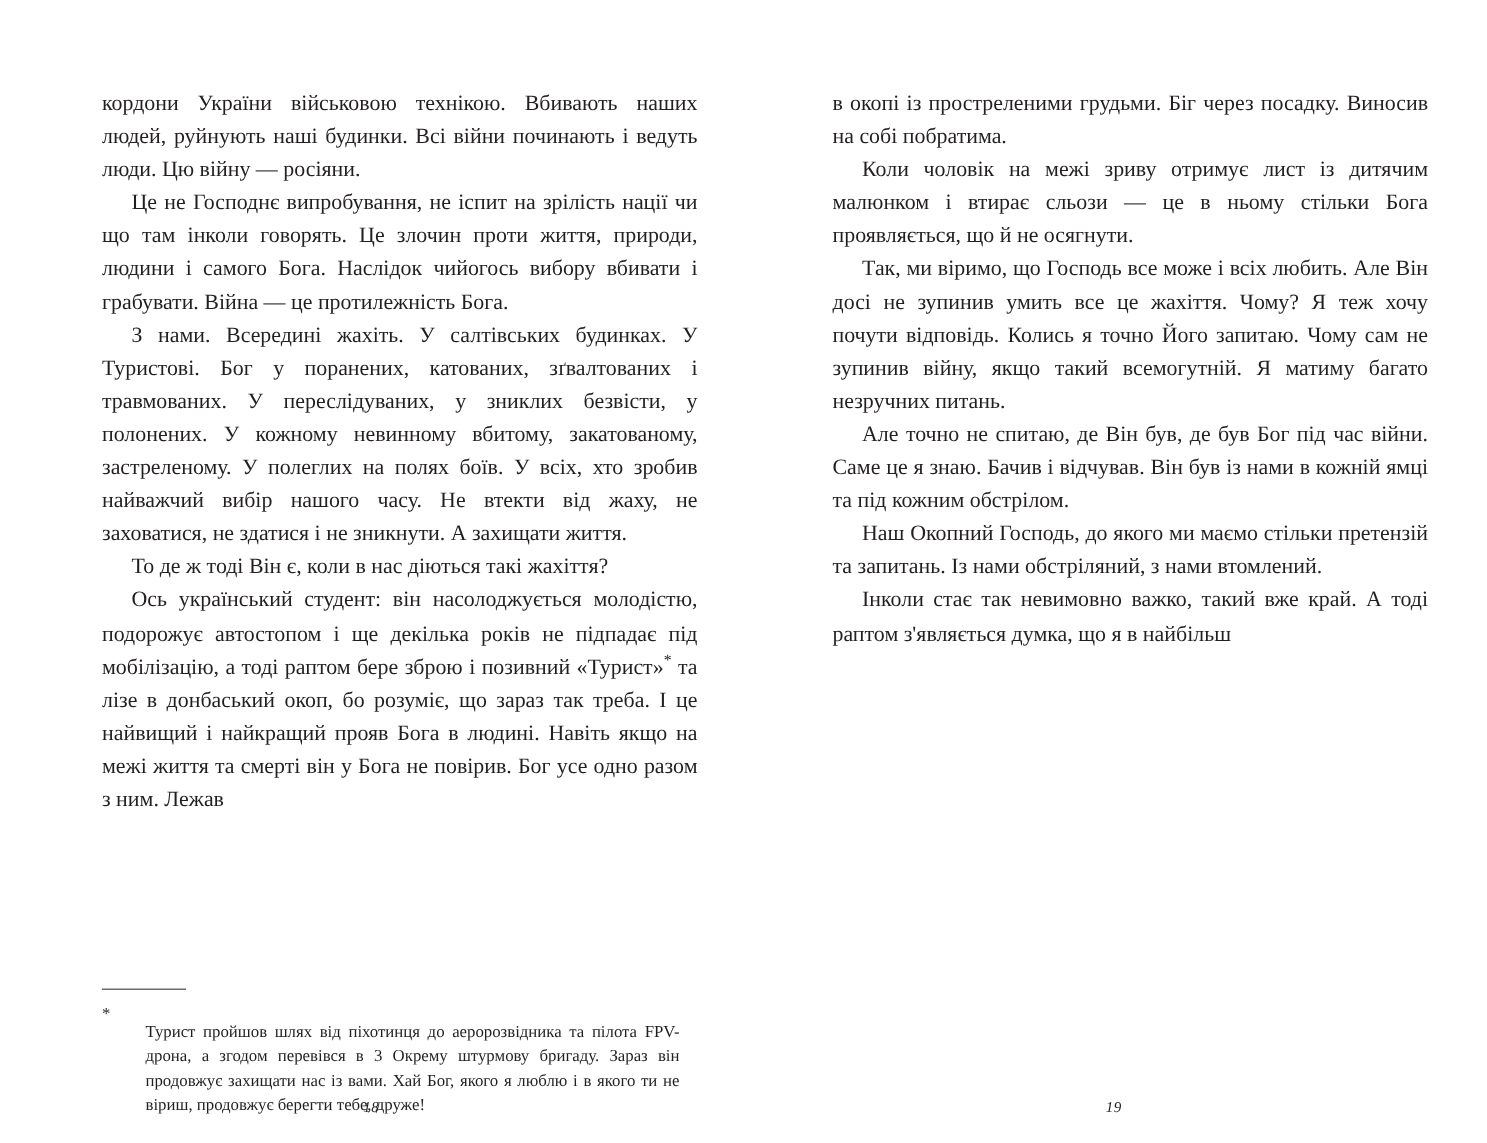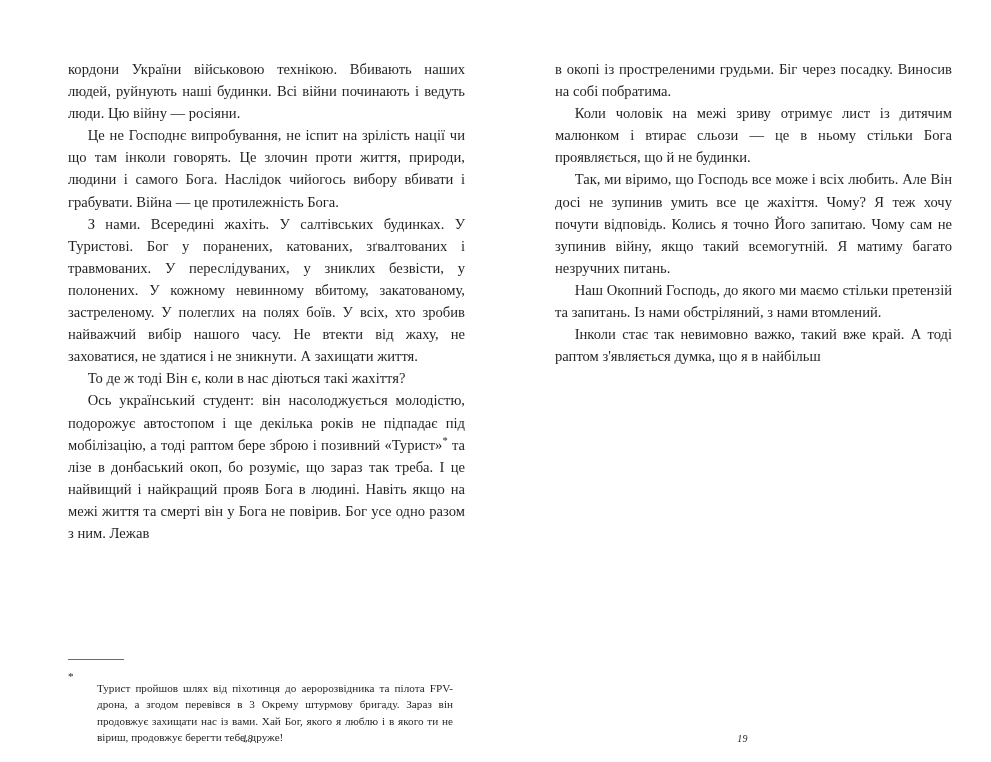--- a/index.html
+++ b/index.html
@@ -121,22 +121,23 @@
         </div>
       </div>
     </div>
 
     <div class="folio">18</div>
   </div>
 
   <div class="page page-right">
     <div class="body-text">
       <p class="first">в окопі із простреленими грудьми. Біг через посадку. Виносив на собі побратима.</p>
-      <p>Коли чоловік на межі зриву отримує лист із дитячим малюнком і втирає сльози — це в ньому стільки Бога проявляється, що й не будинки.</p>
+      <p>Коли чоловік на межі зриву отримує лист із дитячим малюнком і втирає сльози — це в ньому стільки Бога проявляється, що й не осягнути.</p>
       <p>Так, ми віримо, що Господь все може і всіх любить. Але Він досі не зупинив умить все це жахіття. Чому? Я теж хочу почути відповідь. Колись я точно Його запитаю. Чому сам не зупинив війну, якщо такий всемогутній. Я матиму багато незручних питань.</p>
+      <p>Але точно не спитаю, де Він був, де був Бог під час війни. Саме це я знаю. Бачив і відчував. Він був із нами в кожній ямці та під кожним обстрілом.</p>
       <p>Наш Окопний Господь, до якого ми маємо стільки претензій та запитань. Із нами обстріляний, з нами втомлений.</p>
       <p>Інколи стає так невимовно важко, такий вже край. А тоді раптом з'являється думка, що я в найбільш</p>
     </div>
 
     <div class="folio">19</div>
   </div>
 
 </div>
 
 </body></html>

